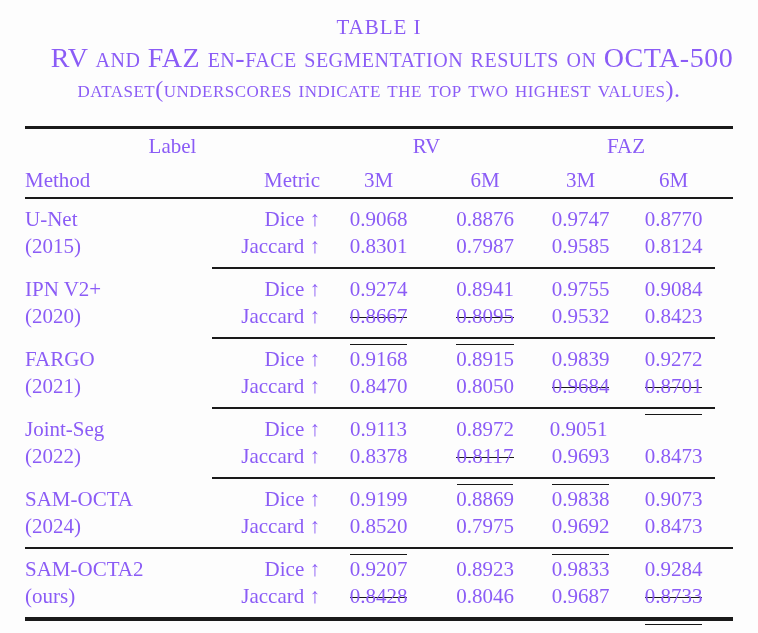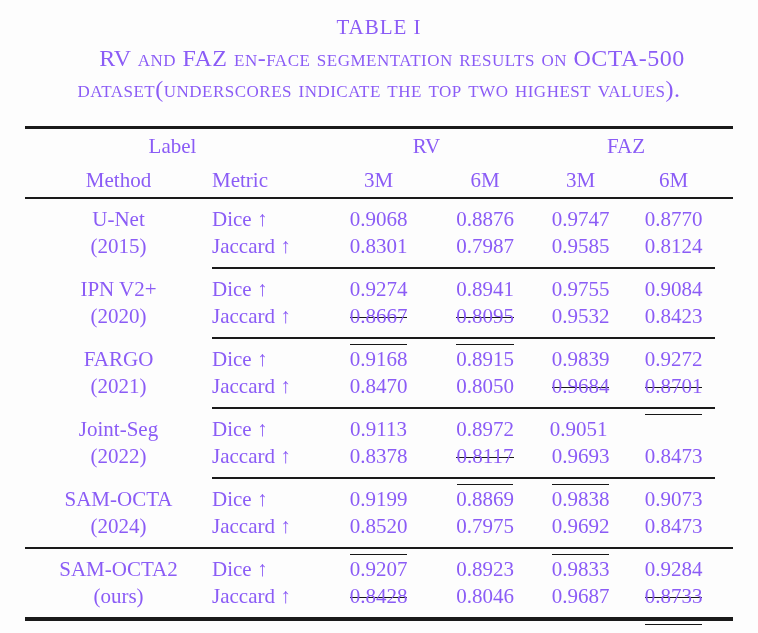--- a/index.html
+++ b/index.html
@@ -9,37 +9,37 @@
     width: 758px;
     height: 633px;
     background: #fdfdfd;
     font-family: "Liberation Serif", "DejaVu Serif", serif;
     color: #8b5cf6;
     overflow: hidden;
   }
   
   .caption { text-align: center; padding-top: 12px; }
   .cap1 { font-size: 21px; line-height: 30px; letter-spacing: 1px; }
-  .cap2 { font-size: 24px; line-height: 32px; font-variant: small-caps; letter-spacing: 0.5px; margin-left: 26px; }
+  .cap2 { font-size: 28px; line-height: 32px; font-variant: small-caps; letter-spacing: 0.5px; margin-left: 26px; }
   .cap3 { font-size: 24px; line-height: 30px; font-variant: small-caps; letter-spacing: 0.5px; }
   
   .tbl { width: 708px; margin: 22px 0 0 25px; }
   .rule { background: #1a1a1a; }
   .rule-top    { height: 3px; }
   .rule-mid    { height: 2px; }
   .rule-full   { height: 2px; }
   .rule-partial{ height: 2px; width: 503px; margin-left: 187px; }
   .rule-bottom { height: 4px; }
   .hrow1, .hrow2, .drow { display: flex; align-items: center; font-size: 21px; }
   .hrow1 { height: 34px; }
   .hrow2 { height: 34px; }
   .drow  { height: 27px; }
   .block { padding: 7px 0; }
-  .c-method { width: 187px; text-align: center; }
-  .c-metric { width: 108px; text-align: left; }
+  .c-method { width: 187px; }
+  .c-metric { width: 108px; text-align: right; }
   .c-v1 { width: 117px; text-align: center; }
   .c-v2 { width:  96px; text-align: center; }
   .c-v3 { width:  95px; text-align: center; }
   .c-v4 { width: 105px; text-align: center; padding-right: 14px; box-sizing: border-box; }
   .g-label { width: 295px; text-align: center; }
   .g-rv    { width: 213px; text-align: center; }
   .g-faz   { width: 200px; text-align: center; padding-right: 14px; box-sizing: border-box; }
   .u { border-bottom: 1.6px solid #161616; padding-bottom: 16px; }
 </style>
 </head>

